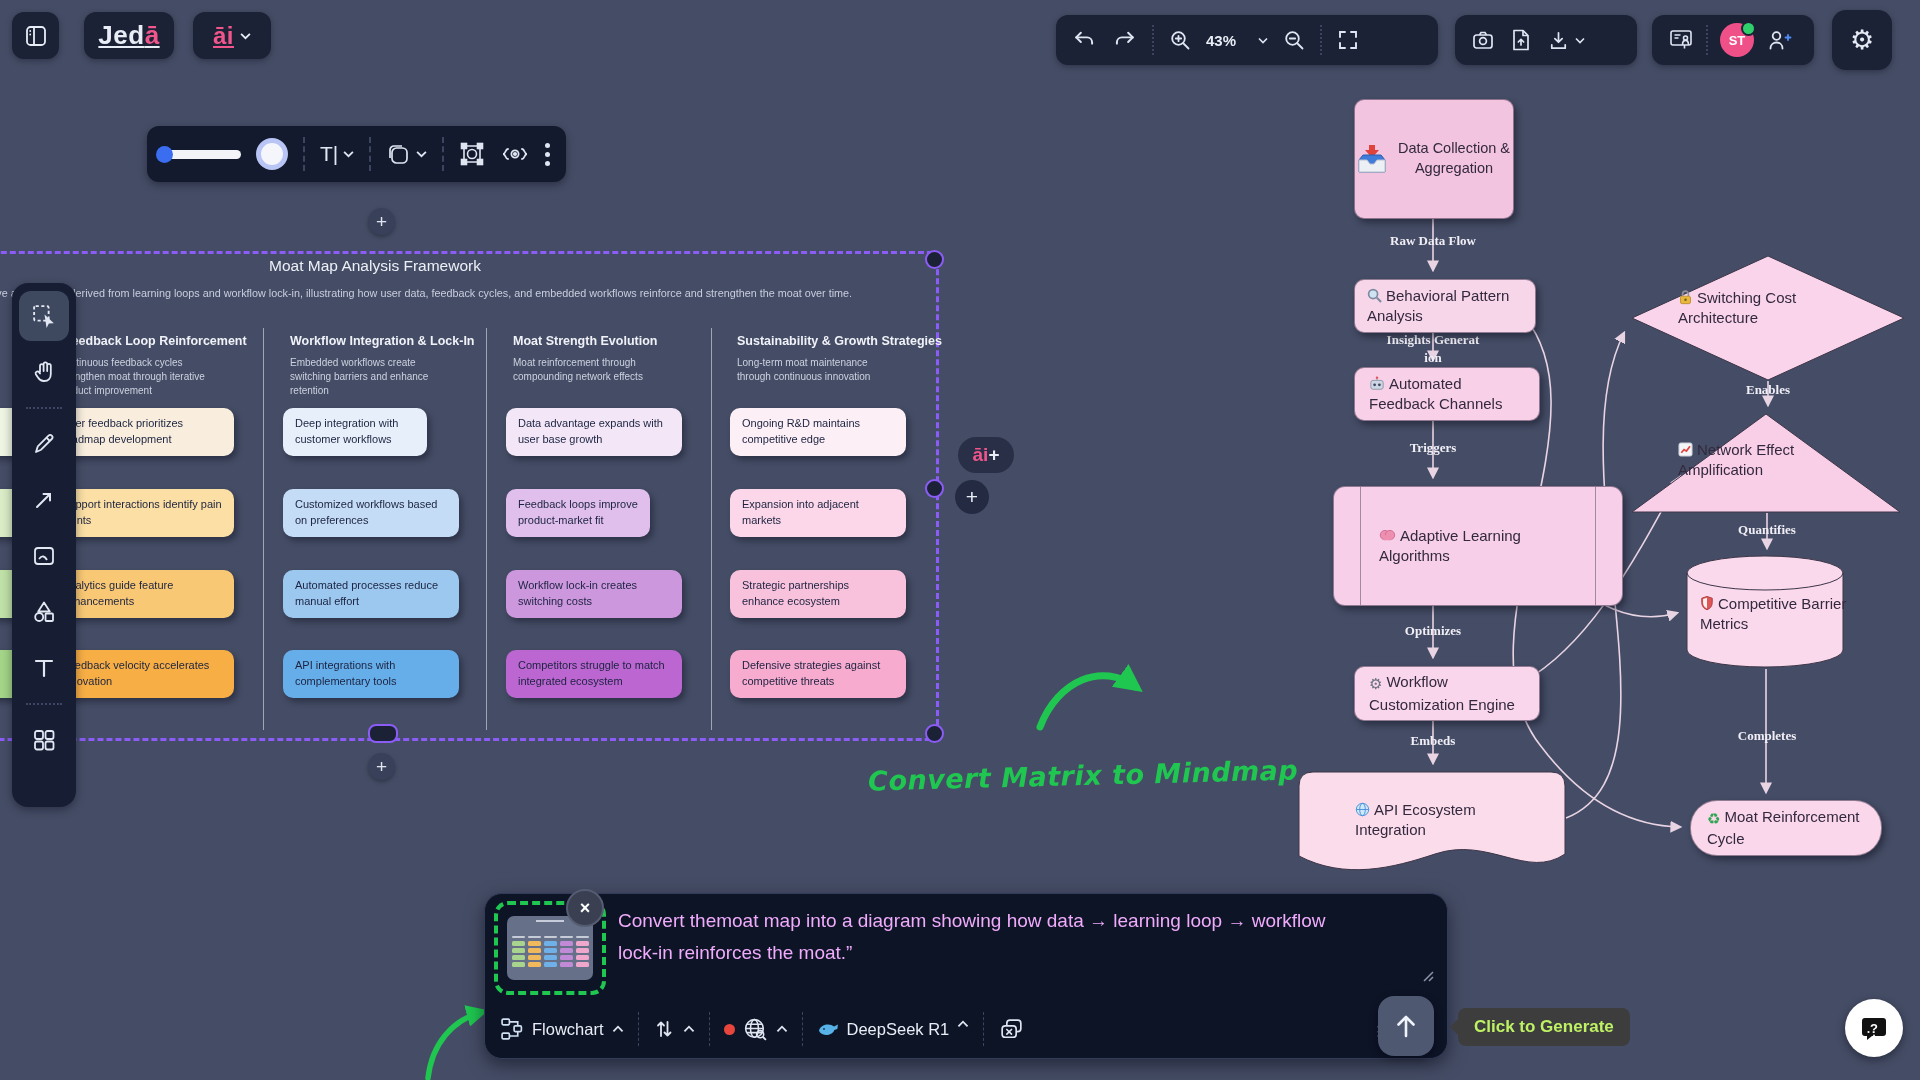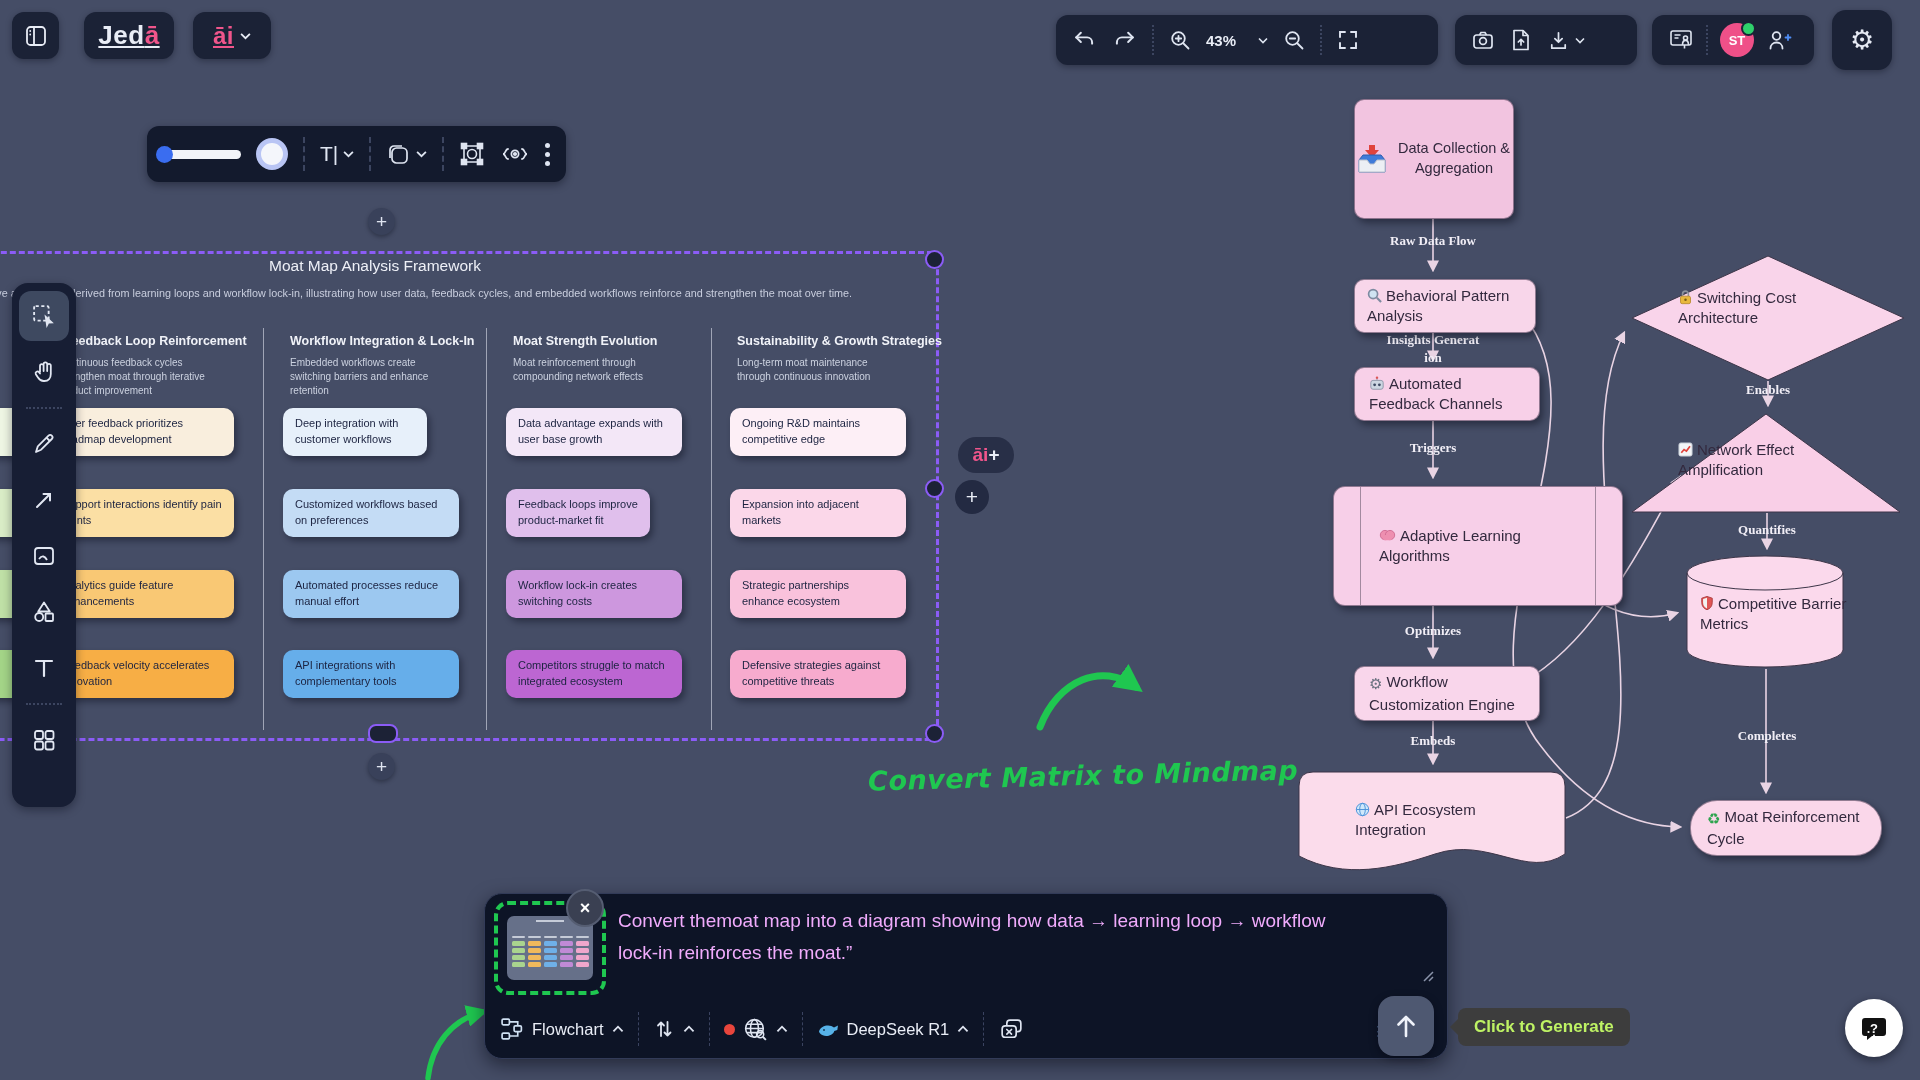--- a/index.html
+++ b/index.html
@@ -623,21 +623,21 @@
           <path d="M20 20 L23 23" stroke-width="1.8"></path>
         </svg>
       </span>
     <span>
         <svg width="12" height="8" viewBox="0 0 10 7" fill="none" stroke="#dfe5f1" stroke-width="1.6">
           <path d="M1 5.5 L5 1.5 L9 5.5"></path>
         </svg>
       </span>
   </span>
   <span class="pb-div"></span>
-  <span style="display:flex;align-items:center;gap:8px">
+  <span style="display:flex;gap:8px">
     <span>
         <svg width="22" height="17" viewBox="0 0 22 17">
           <path d="M2 10.5 C4 4 13 3 17 6.5 L21 4.5 L20.3 9 L17.3 10 C16 14.5 9.5 16 5.8 14.3 C3.6 13.3 2.2 12 2 10.5 Z" fill="#57b2e8"></path>
           <circle cx="7" cy="9" r=".9" fill="#14304a"></circle>
         </svg>
       </span>
     <span class="pb-lab">DeepSeek R1</span>
     <span>
         <svg width="12" height="8" viewBox="0 0 10 7" fill="none" stroke="#dfe5f1" stroke-width="1.6">
           <path d="M1 5.5 L5 1.5 L9 5.5"></path>

